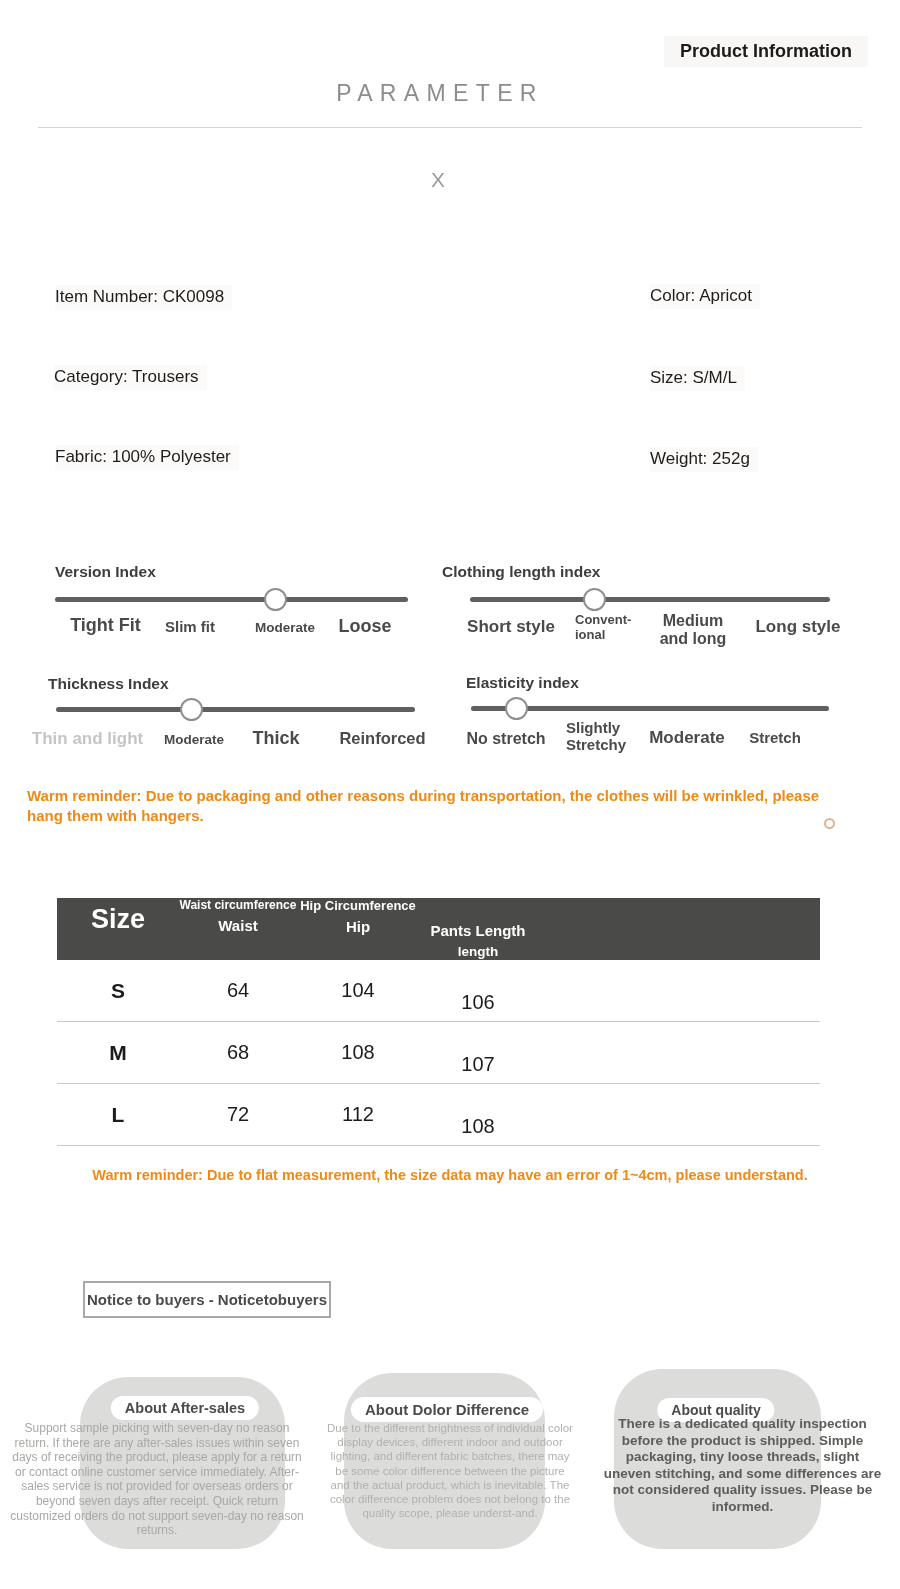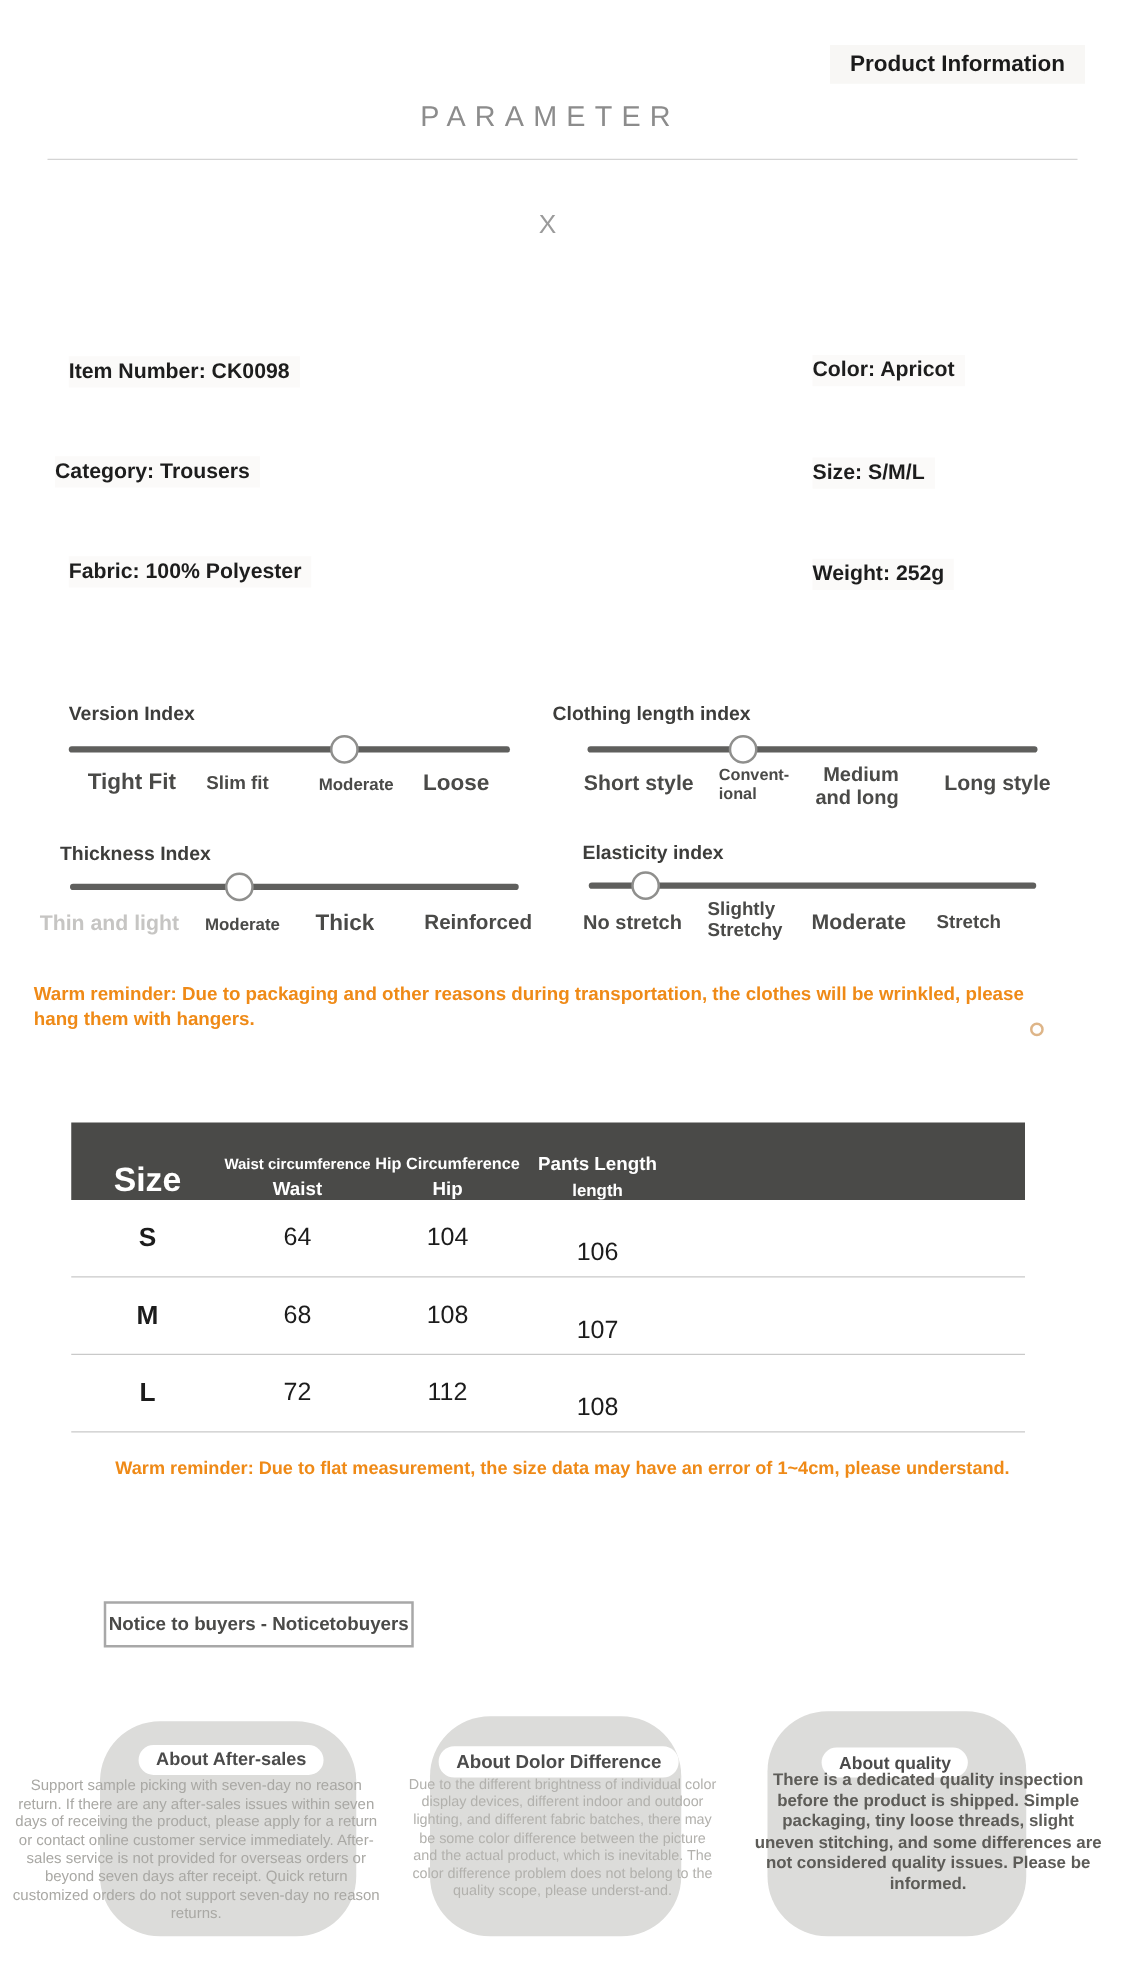--- a/index.html
+++ b/index.html
@@ -8,21 +8,21 @@
 
   
   .title-row{position:absolute;left:0;top:36px;width:868px;text-align:right;}
   .title-bg{display:inline-block;background:#f8f7f5;padding:5px 16px;font-size:18px;font-weight:700;color:#1b1b1b;}
   .subtitle{position:absolute;left:0;top:80px;width:880px;text-align:center;font-size:23px;
             letter-spacing:0.32em;color:#8c8c8c;font-weight:400;}
   .top-divider{position:absolute;left:38px;top:127px;width:824px;height:1px;background:#d4d4d4;}
   .x-mark{position:absolute;left:0;top:168px;width:876px;text-align:center;font-size:21px;color:#9b9b9b;}
 
   
-  .spec{position:absolute;font-size:17px;font-weight:700;color:#1d1d1d;background:rgba(248,247,245,0.6);
+  .spec{position:absolute;font-size:17px;font-weight:400;color:#1d1d1d;background:rgba(248,247,245,0.6);
         padding:2px 8px 3px 0;white-space:nowrap;}
 
   
   .slider{position:absolute;}
   .slider-title{position:absolute;left:0;top:0;font-size:15.5px;font-weight:700;color:#3d3d3b;white-space:nowrap;}
   .track{position:absolute;height:5px;background:#5f5f5d;border-radius:3px;}
   .knob{position:absolute;top:-9.5px;width:19px;height:19px;border-radius:50%;
         background:#fff;border:2.5px solid #8f8f8d;box-sizing:content-box;}
   .slabel{position:absolute;text-align:center;color:#4a4a48;font-weight:700;
           white-space:pre-line;line-height:1.13;}
@@ -30,21 +30,21 @@
   
   .reminder1{position:absolute;left:27px;top:786px;width:802px;font-size:15px;font-weight:700;
              color:#ef8a17;line-height:19.5px;}
   .ring{position:absolute;left:824px;top:818px;width:7px;height:7px;border:2px solid #d8a873;
         border-radius:50%;opacity:.85;}
   .reminder2{position:absolute;left:0;top:1167px;width:900px;text-align:center;font-size:14.5px;
              font-weight:700;color:#ef8a17;}
 
   
   .table{position:absolute;left:57px;top:898px;width:763px;}
-  .thead{height:62px;background:#4a4a48;display:flex;align-items:flex-end;color:#ffffff;}
+  .thead{height:62px;background:#4a4a48;display:flex;align-items:flex-start;color:#ffffff;}
   .col{text-align:center;}
   .c1{width:122px;} .c2{width:118px;} .c3{width:122px;} .c4{width:118px;margin-top:24px;}
   .size-h{font-size:27px;font-weight:700;padding-top:6px;}
   .h1{font-weight:700;margin-bottom:5px;}
   .c2 .h1{font-size:12px;} .c3 .h1{font-size:13px;} .c4 .h1{font-size:15px;}
   .h2{font-weight:700;}
   .c2 .h2{font-size:15px;} .c3 .h2{font-size:15px;} .c4 .h2{font-size:13.5px;}
   .trow{height:61px;display:flex;align-items:center;border-bottom:1px solid #c9c9c9;color:#1c1c1c;}
   .cell-size{font-size:21px;font-weight:600;}
   .cell-num{font-size:20px;font-weight:500;}
@@ -66,21 +66,21 @@
 <div class="page">
 
   <div class="title-row">
     <span class="title-bg">Product Information</span>
   </div>
   <div class="subtitle">PARAMETER</div>
   <div class="top-divider"></div>
   <div class="x-mark">X</div>
 
   <div class="spec" style="left:55px;top:285px;">Item Number: CK0098</div>
-  <div class="spec" style="left:44px;top:365px;text-align:center;">Category: Trousers</div>
+  <div class="spec" style="left:54px;top:365px;text-align:center;">Category: Trousers</div>
   <div class="spec" style="left:55px;top:445px;">Fabric: 100% Polyester</div>
   <div class="spec" style="left:650px;top:284px;">Color: Apricot</div>
   <div class="spec" style="left:650px;top:366px;">Size: S/M/L</div>
   <div class="spec" style="left:650px;top:447px;">Weight: 252g</div>
 
   <div class="slider" style="left:55px;top:563px;width:353px;height:95px;">
     <div class="slider-title">Version Index</div>
     <div class="track" style="left:0;top:34px;width:353px;">
       <div class="knob" style="left: calc(62.6% - 12px);"></div>
     </div>
@@ -91,21 +91,21 @@
   </div>
 
   <div class="slider" style="left:440px;top:563px;width:395px;height:95px;">
     <div class="slider-title" style="left:2px;">Clothing length index</div>
     <div class="track" style="left:30px;top:34px;width:360px;">
       <div class="knob" style="left: calc(34.7% - 12px);"></div>
     </div>
     <span class="slabel" style="left:25px;width:92px;top:54px;font-size:17px;">Short style</span>
     <span class="slabel" style="left:135px;width:68px;top:50px;font-size:13px;font-weight:600;text-align:left;">Convent-
 ional</span>
-    <span class="slabel" style="left:191px;width:88px;top:49px;font-size:16px;text-align:right;">Medium
+    <span class="slabel" style="left:209px;width:88px;top:49px;font-size:16px;text-align:center;">Medium
 and long</span>
     <span class="slabel" style="left:312px;width:92px;top:54px;font-size:17px;">Long style</span>
   </div>
 
   <div class="slider" style="left:48px;top:675px;width:370px;height:95px;">
     <div class="slider-title">Thickness Index</div>
     <div class="track" style="left:8px;top:32px;width:359px;">
       <div class="knob" style="left: calc(37.9% - 12px);"></div>
     </div>
     <span class="slabel" style="left:-18px;width:115px;top:54px;font-size:17px;color:#c6c5c3;">Thin and light</span>

